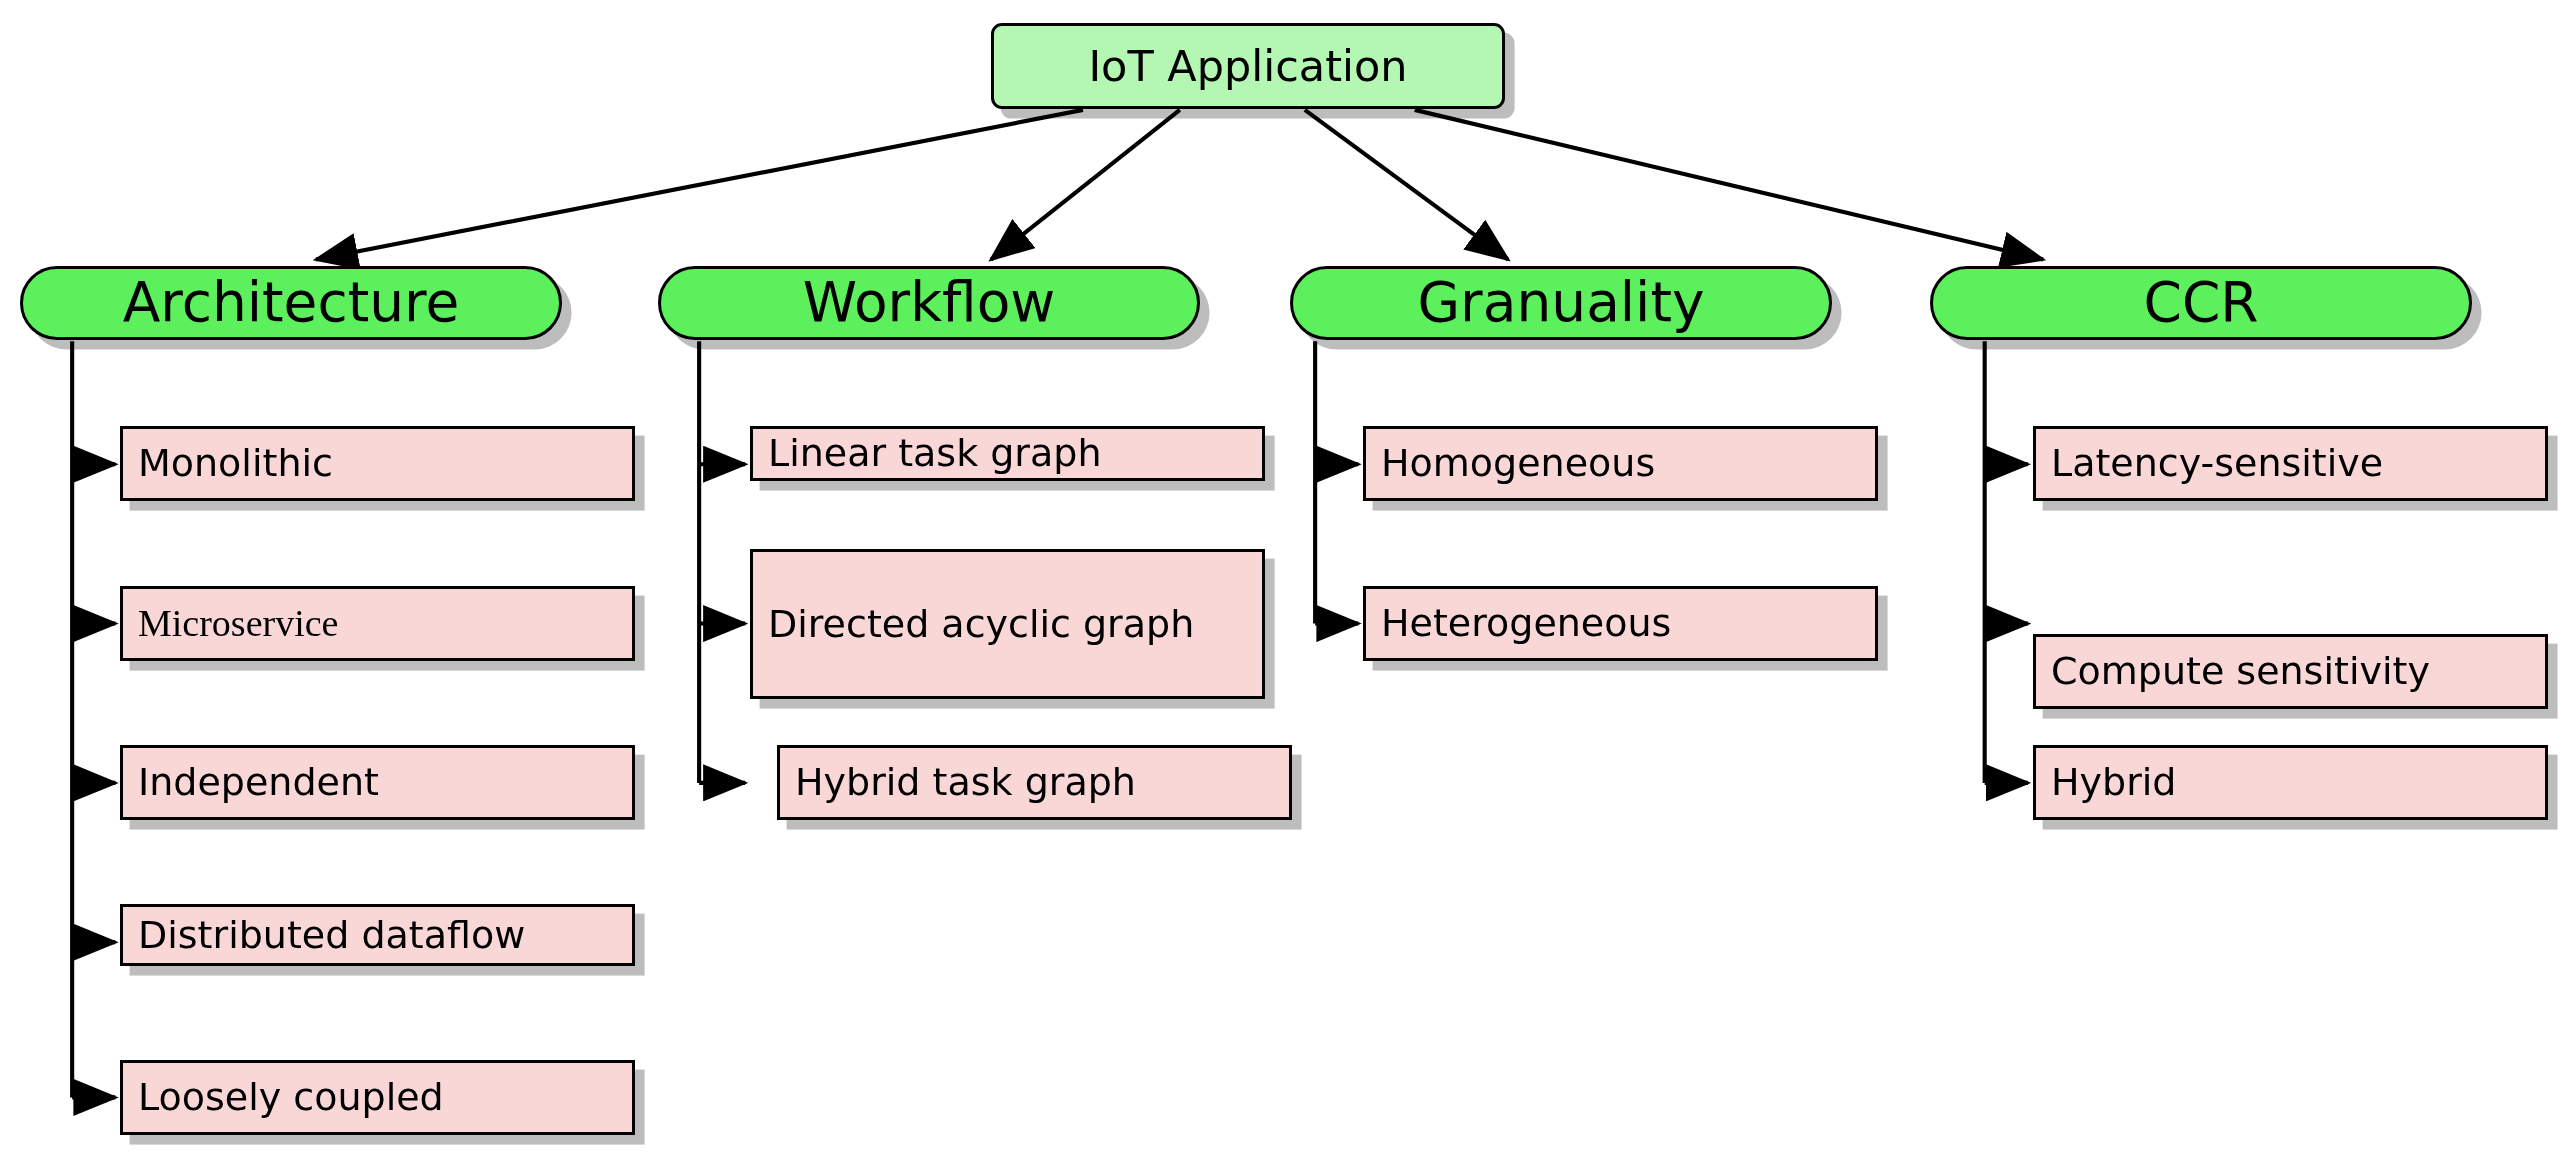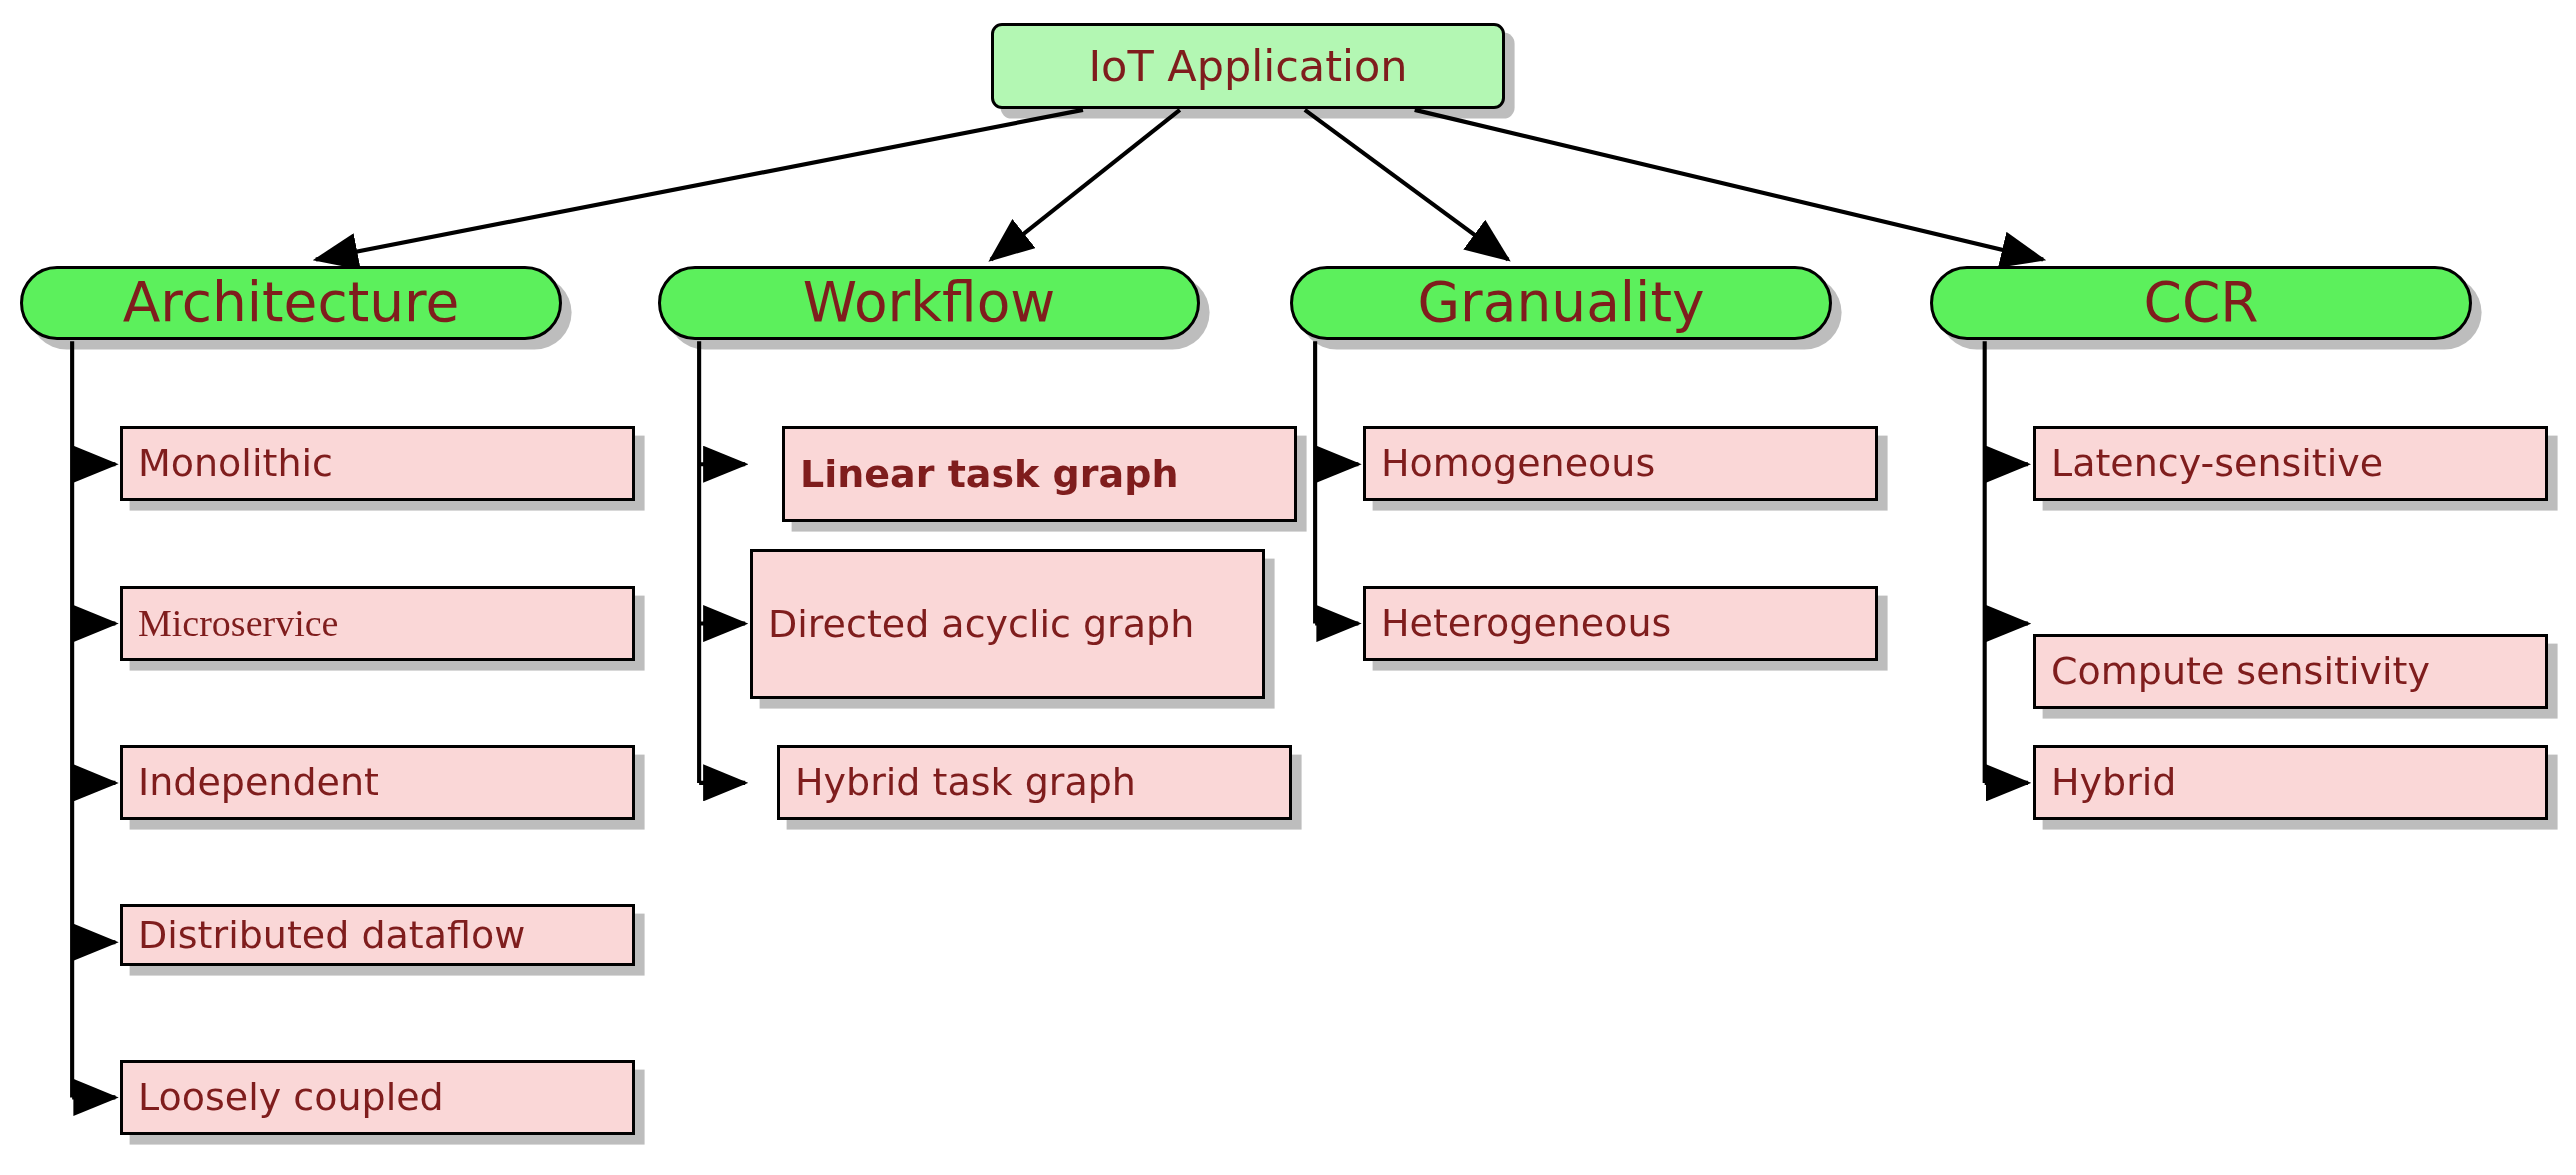--- a/index.html
+++ b/index.html
@@ -26,21 +26,21 @@
     pointer-events: none;
   }
 
   
   .node {
     position: absolute;
     box-sizing: border-box;
     border: 3.4px solid #000000;
     display: flex;
     align-items: center;
-    color: #7f1d1d;
+    color: #000000;
     line-height: 1.12;
   }
   .node .label {
     display: block;
     width: 100%;
   }
 
   
   .node.root {
     background: #b3f7b3;
@@ -159,21 +159,21 @@
   <div class="node leaf" style="left:120px; top:745px; width:515px; height:75px;">
     <span class="label">Independent</span>
   </div>
   <div class="node leaf" style="left:120px; top:904px; width:515px; height:62px;">
     <span class="label">Distributed dataflow</span>
   </div>
   <div class="node leaf" style="left:120px; top:1060px; width:515px; height:75px;">
     <span class="label">Loosely coupled</span>
   </div>
 
-  <div class="node leaf" style="left:782px; top:426px; width:515px; height:96px;font-weight:bold;">
+  <div class="node leaf" style="left:750px; top:426px; width:515px; height:55px;">
     <span class="label">Linear task graph</span>
   </div>
   <div class="node leaf twoline" style="left:750px; top:549px; width:515px; height:150px;">
     <span class="label">Directed acyclic graph</span>
   </div>
   <div class="node leaf" style="left:750px; top:745px; width:515px; height:75px;margin-left:27px;">
     <span class="label">Hybrid task graph</span>
   </div>
 
   <div class="node leaf" style="left:1363px; top:426px; width:515px; height:75px;">

